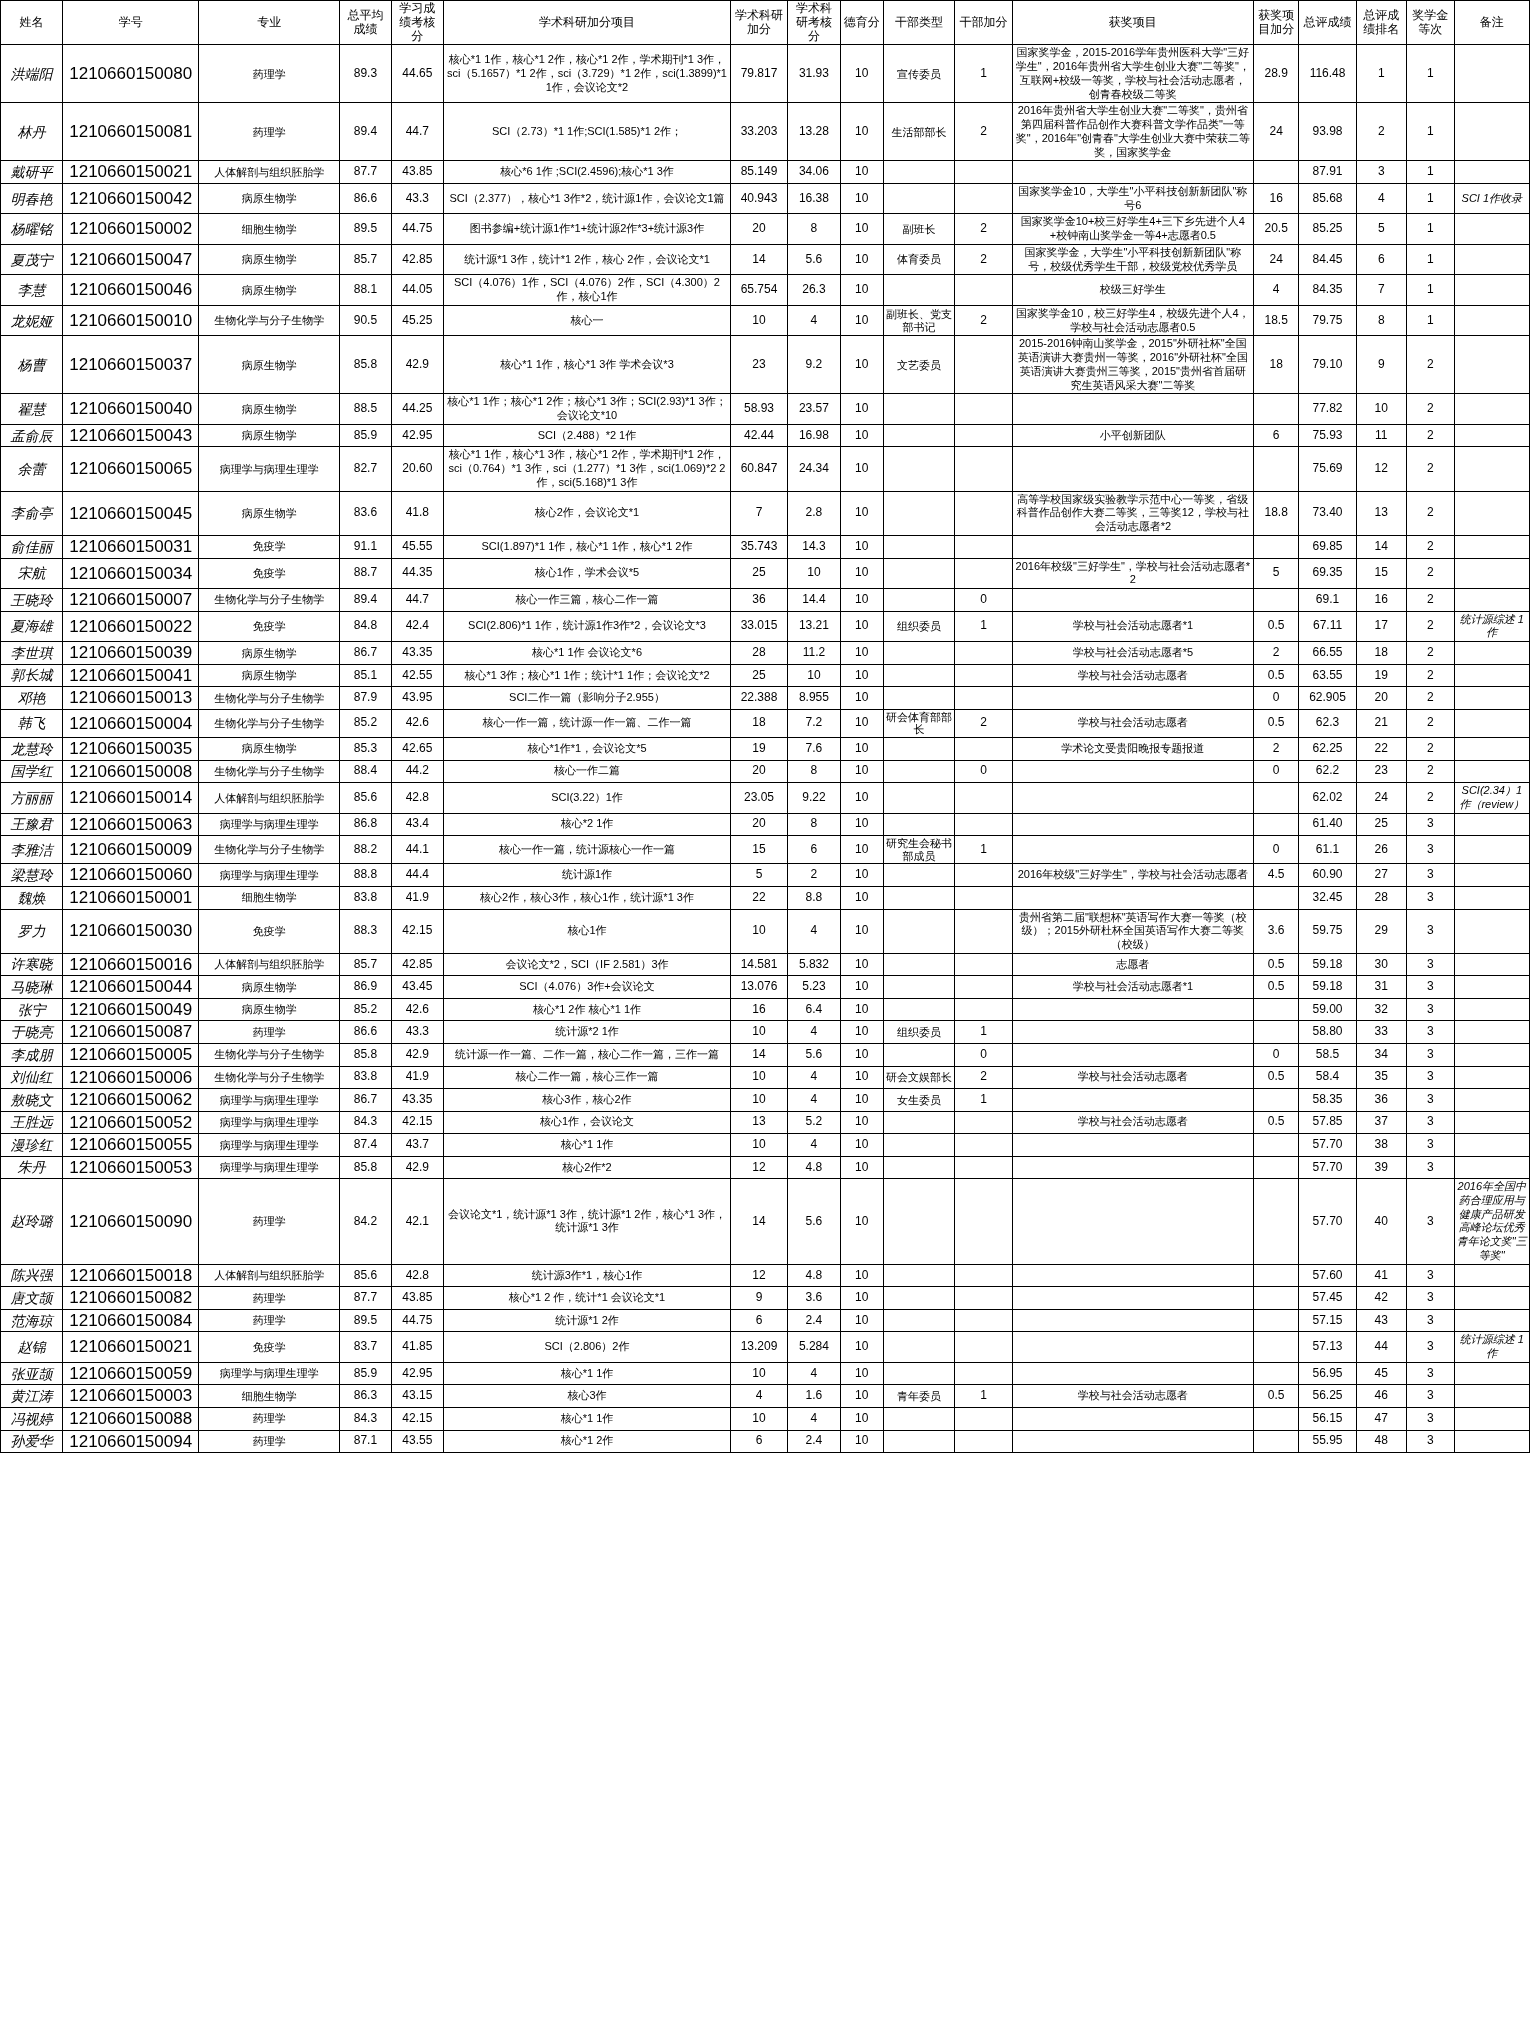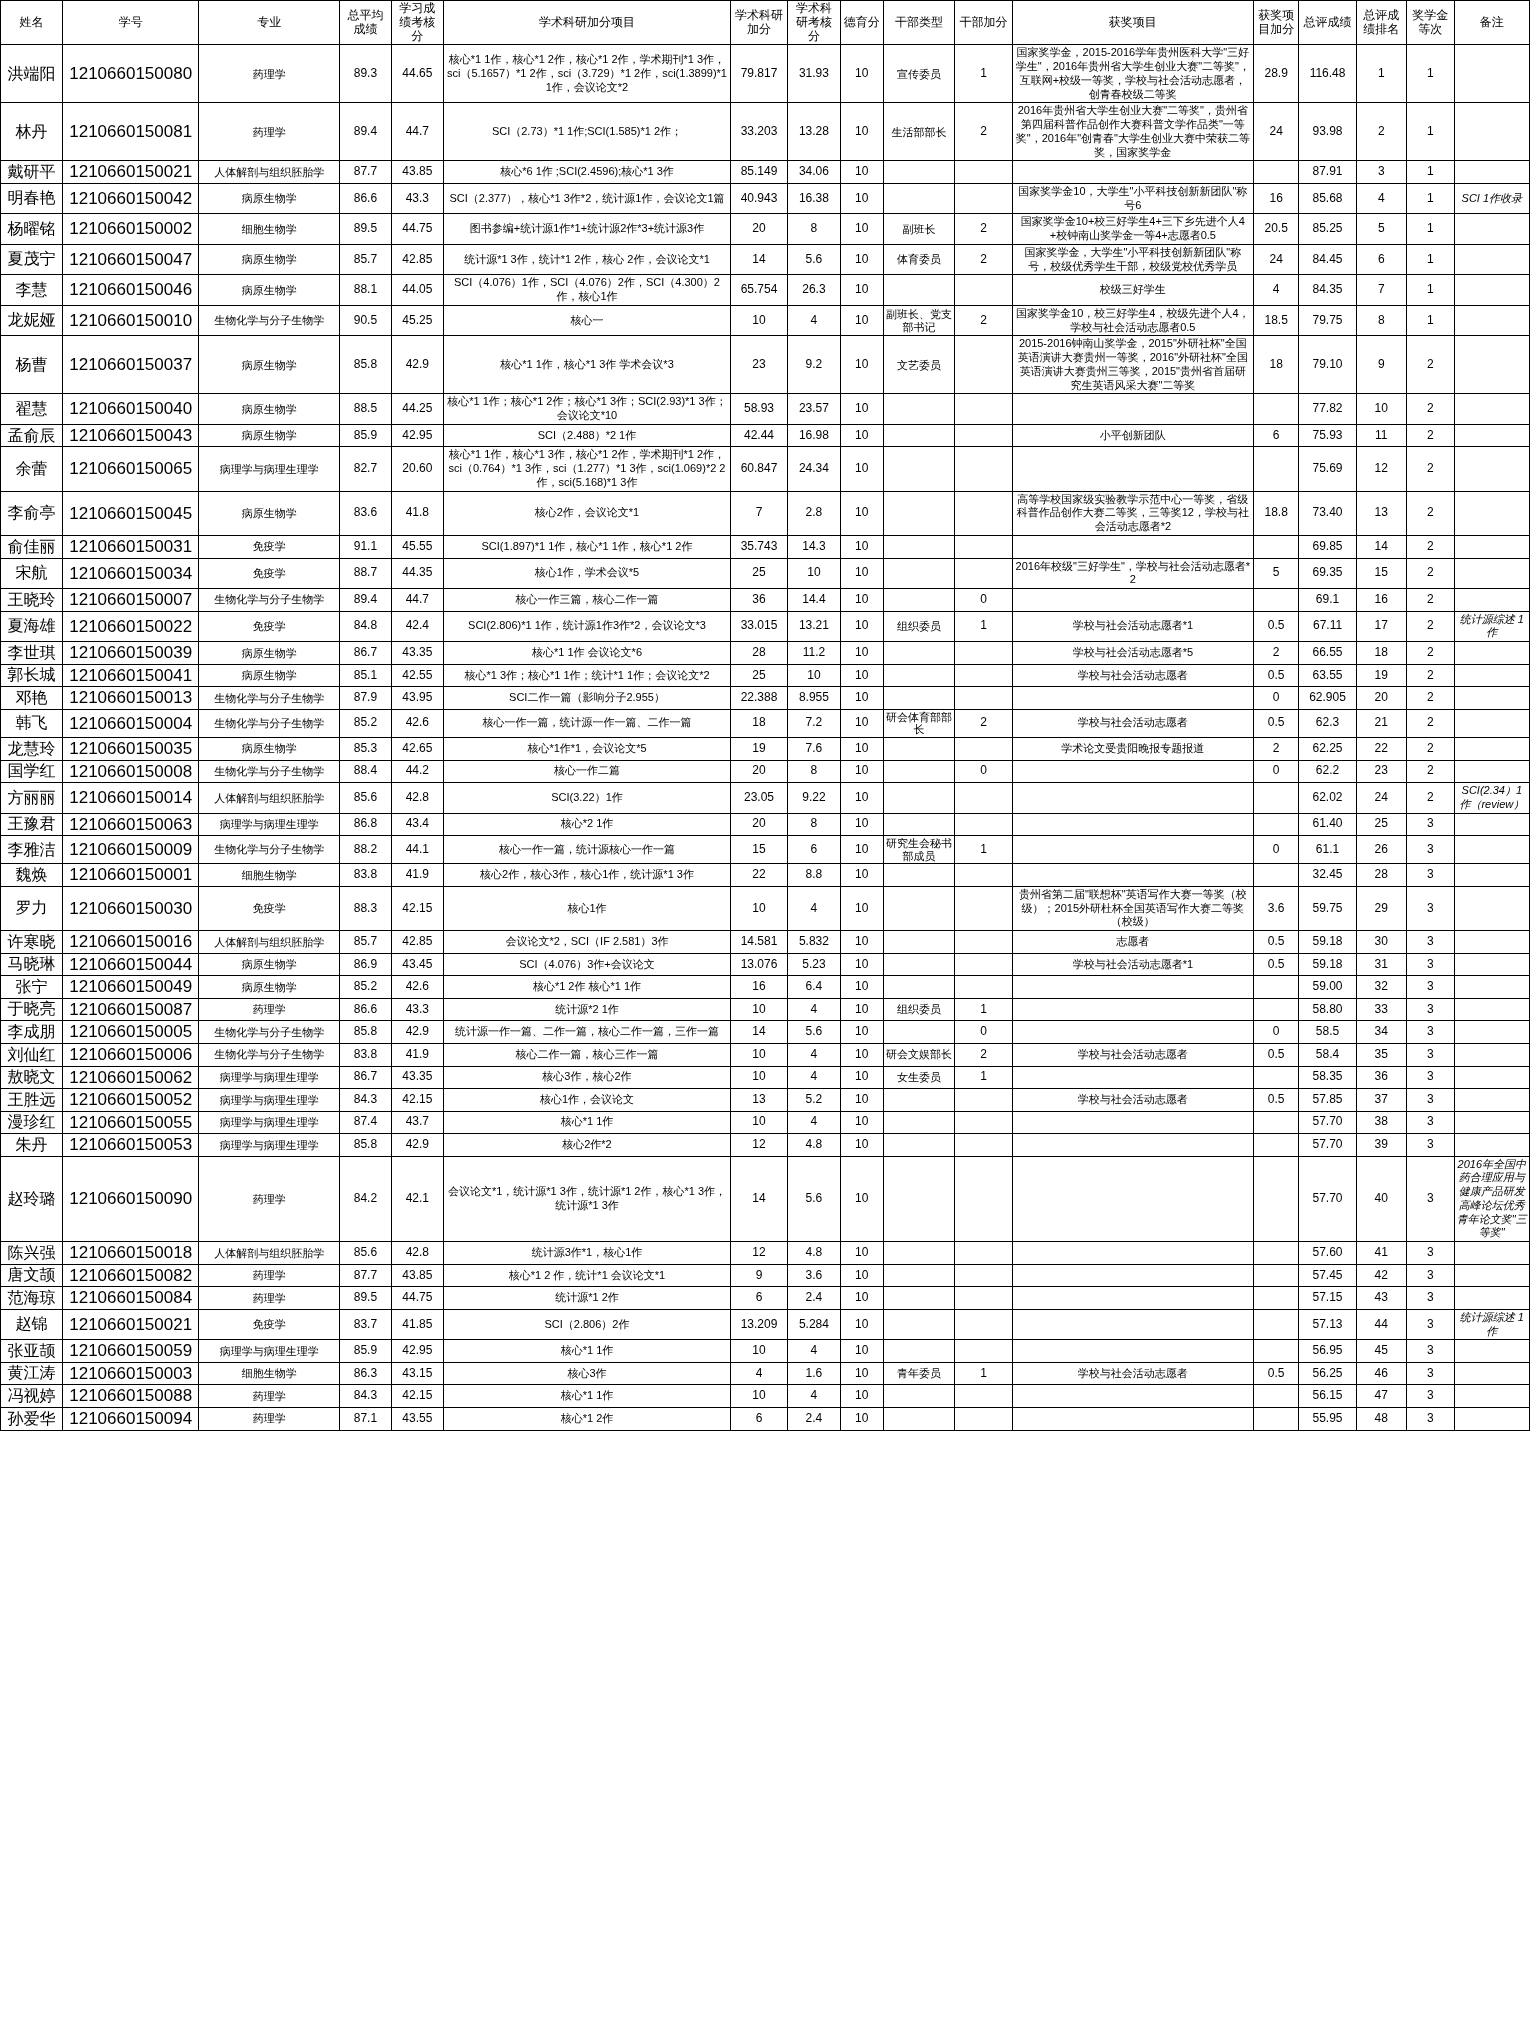--- a/index.html
+++ b/index.html
@@ -31,21 +31,22 @@
     word-wrap: break-word;
     overflow-wrap: break-word;
     word-break: break-all;
   }
   thead th {
     font-weight: normal;
     font-size: 12px;
     padding: 3px 1px;
   }
   td.name-cell {
-    font-size: 16px;
+    font-size: 14px;
+    font-style: italic;
   }
   td.id-cell {
     font-size: 17px;
   }
   td.major-cell {
     font-size: 11px;
   }
   td.proj-cell {
     font-size: 11px;
     line-height: 1.25;
@@ -614,20 +615,39 @@
           <td class="major-cell">研究生会秘书部成员</td>
           <td class="num-cell">1</td>
           <td class="award-cell"></td>
           <td class="num-cell">0</td>
           <td class="num-cell">61.1</td>
           <td class="num-cell">26</td>
           <td class="num-cell">3</td>
           <td class="remark-cell"></td>
         </tr>
         <tr>
+          <td class="name-cell">梁慧玲</td>
+          <td class="id-cell">1210660150060</td>
+          <td class="major-cell">病理学与病理生理学</td>
+          <td class="num-cell">88.8</td>
+          <td class="num-cell">44.4</td>
+          <td class="proj-cell">统计源1作</td>
+          <td class="num-cell">5</td>
+          <td class="num-cell">2</td>
+          <td class="num-cell">10</td>
+          <td class="major-cell"></td>
+          <td class="num-cell"></td>
+          <td class="award-cell">2016年校级"三好学生"，学校与社会活动志愿者</td>
+          <td class="num-cell">4.5</td>
+          <td class="num-cell">60.90</td>
+          <td class="num-cell">27</td>
+          <td class="num-cell">3</td>
+          <td class="remark-cell"></td>
+        </tr>
+        <tr>
           <td class="name-cell">魏焕</td>
           <td class="id-cell">1210660150001</td>
           <td class="major-cell">细胞生物学</td>
           <td class="num-cell">83.8</td>
           <td class="num-cell">41.9</td>
           <td class="proj-cell">核心2作，核心3作，核心1作，统计源*1 3作</td>
           <td class="num-cell">22</td>
           <td class="num-cell">8.8</td>
           <td class="num-cell">10</td>
           <td class="major-cell"></td>

